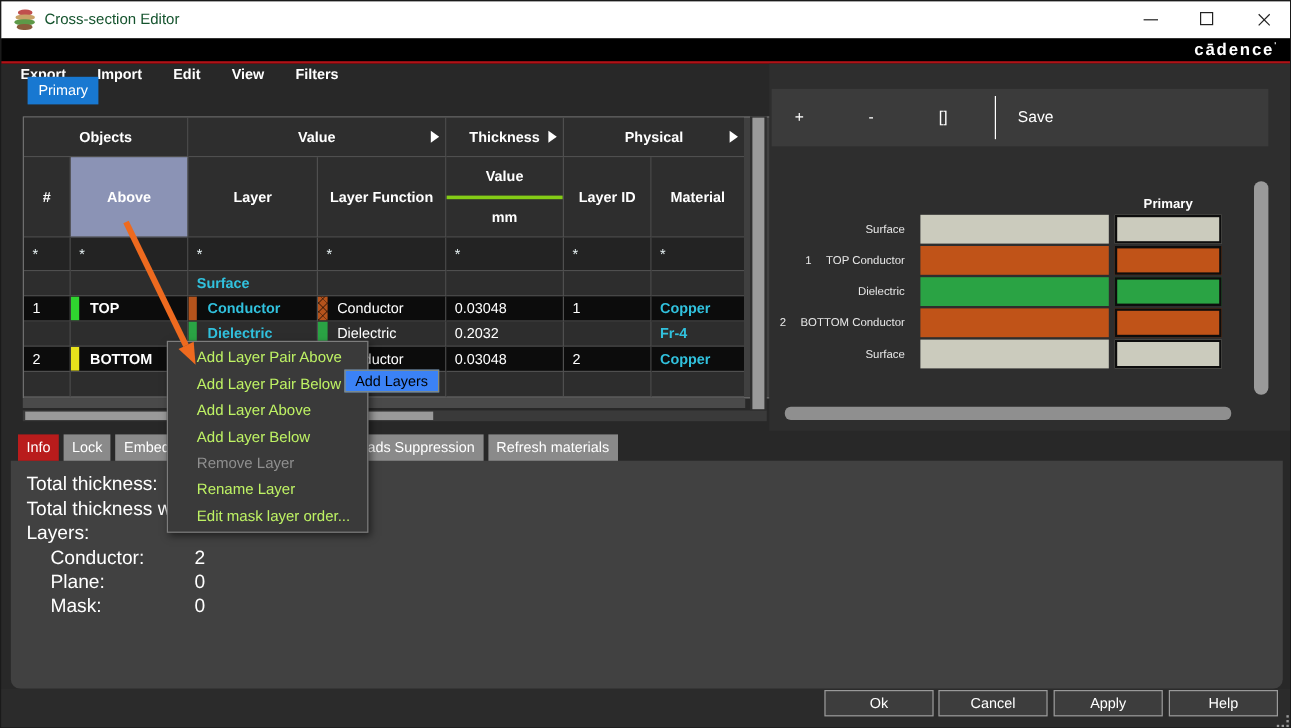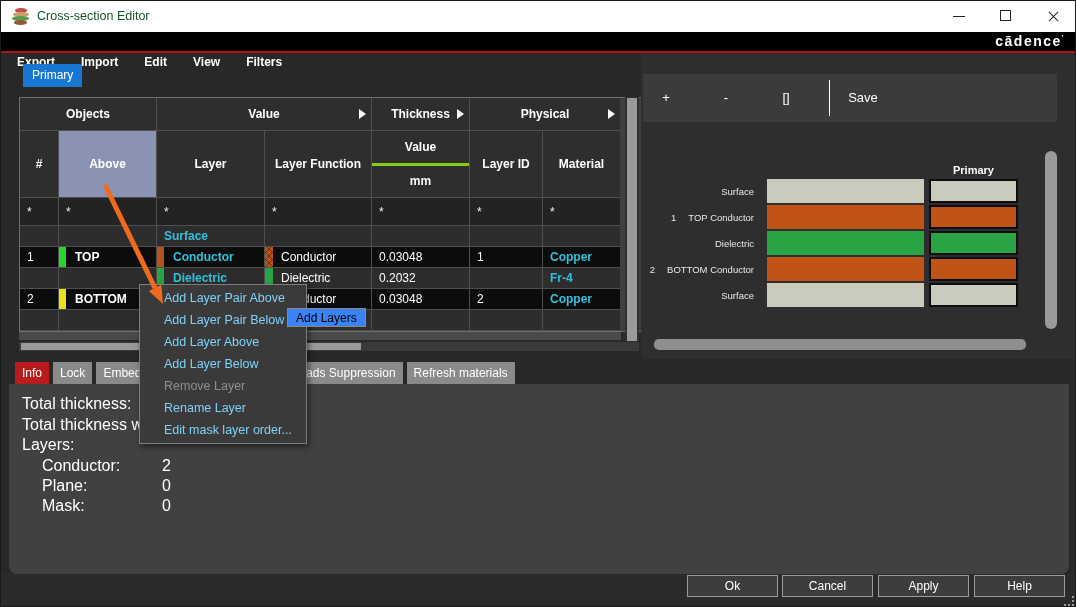--- a/index.html
+++ b/index.html
@@ -48,21 +48,21 @@
   .hatch{background-image:repeating-linear-gradient(45deg,rgba(255,255,255,.10) 0 1px,transparent 1px 7px),repeating-linear-gradient(-45deg,rgba(255,255,255,.10) 0 1px,transparent 1px 7px);}
   .hatch-dk{background-image:repeating-linear-gradient(45deg,rgba(0,0,0,.38) 0 1px,transparent 1px 5px),repeating-linear-gradient(-45deg,rgba(0,0,0,.38) 0 1px,transparent 1px 5px);}
   .tbl-bottom{position:absolute;left:18px;top:331px;width:602px;height:8px;background:#4a4a4a;}
   .hscroll-l{position:absolute;left:18px;top:341px;width:620px;height:9px;background:#3a3a3a;}
   .hscroll-l .thumb{position:absolute;left:2px;top:1px;width:340px;height:7px;background:#9a9a9a;}
   .vscroll-l{position:absolute;left:624px;top:96px;width:14px;height:245px;background:#2f2f2f;}
   .vscroll-l .thumb{position:absolute;left:2px;top:1px;width:10px;height:243px;background:#9a9a9a;}
 
   
   .cmenu{position:absolute;left:138px;top:283px;width:168px;background:#3a3a3a;border:1px solid #7d7d7d;box-shadow:2px 3px 6px rgba(0,0,0,.5);padding:2px 0;z-index:50;}
-  .cmi{height:22px;line-height:22px;padding-left:24px;color:#7dd3fc;font-size:12.5px;white-space:nowrap;}
+  .cmi{height:22px;line-height:22px;padding-left:24px;color:#bef264;font-size:12.5px;white-space:nowrap;}
   .cmi.hl{background:#1878d1;color:#fff;}
   .cmi.dis{color:#8f8f8f;}
 
   
   .tooltip{position:absolute;left:286px;top:307px;height:19px;padding:0 8px;background:#3b82f6;border:1px solid #8c8c74;color:#000;font-size:12px;line-height:18px;z-index:80;}
 
   
   .arrow-svg{position:absolute;left:0;top:0;z-index:70;pointer-events:none;}
 
   

